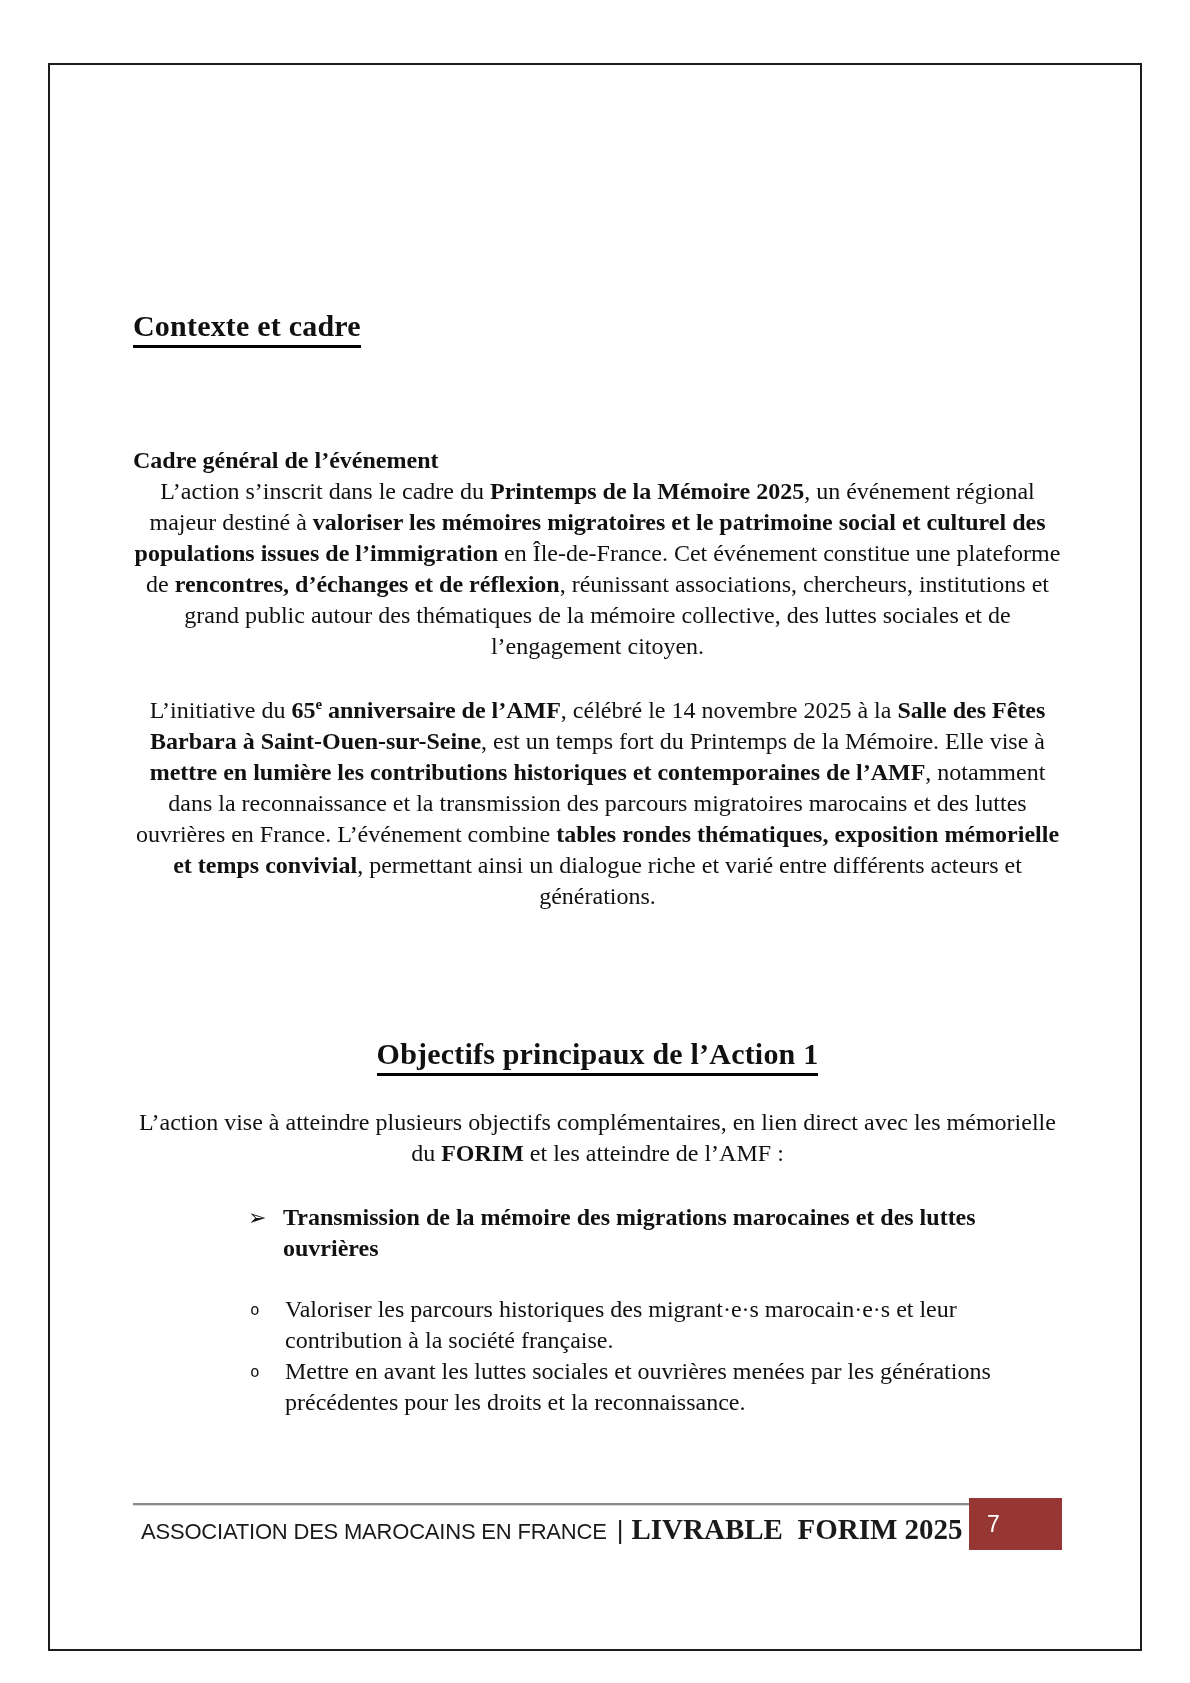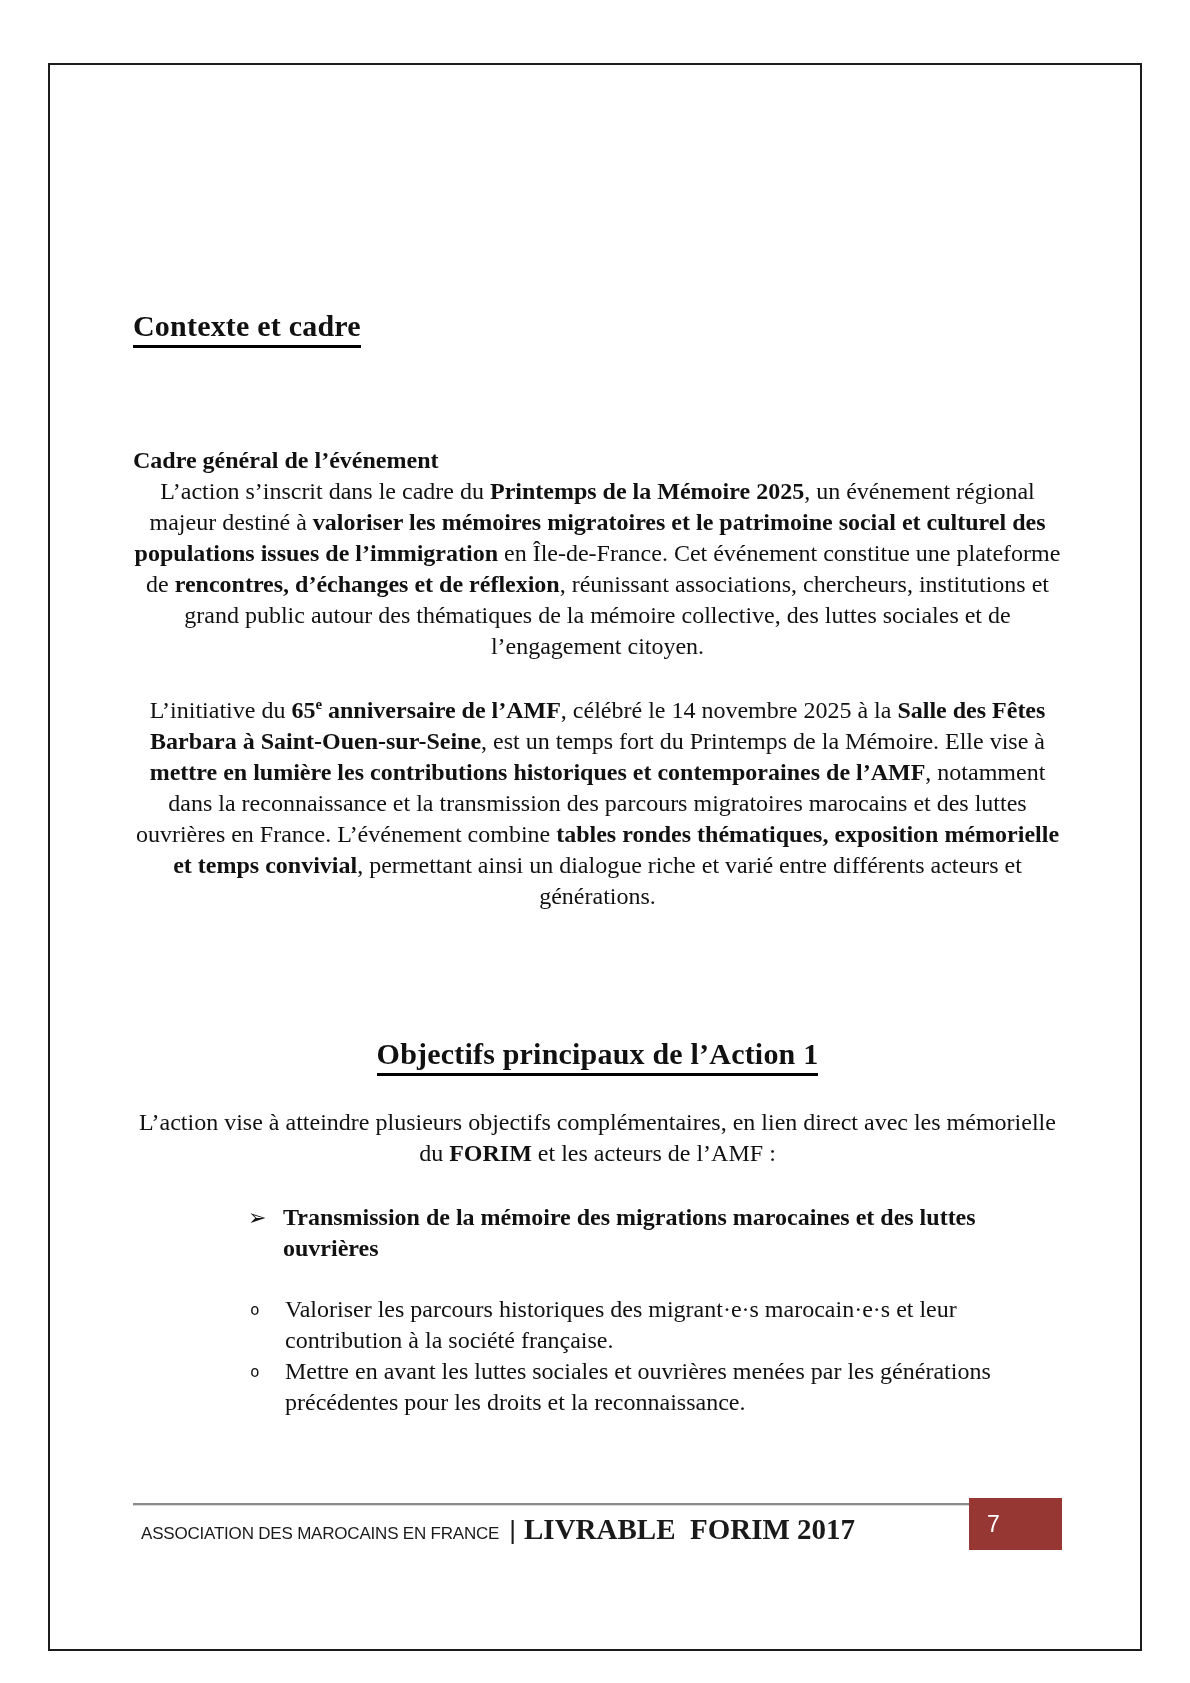--- a/index.html
+++ b/index.html
@@ -75,21 +75,21 @@
     border-bottom:1px solid #d9d9d9;
   }
   .footer-textrow {
     position:absolute; left:8px; top:10px;
     display:flex; align-items:baseline;
     white-space:pre;
     color:#1a1a1a;
   }
   .footer-org {
     font-family:"Liberation Sans", sans-serif;
-    font-size:17px; letter-spacing:-0.2px;
+    font-size:22px; letter-spacing:-0.2px;
   }
   .footer-sep {
     font-family:"Liberation Sans", sans-serif;
     font-size:26px; font-weight:300;
     padding:0 8px 0 10px;
   }
   .footer-label {
     font-family:"Liberation Serif", serif;
     font-size:29px; font-weight:700;
     white-space:pre;
@@ -119,21 +119,21 @@
     <div class="subheading">Cadre général de l’événement</div>
 
     <div class="para"><span>L’action s’inscrit dans le cadre du </span><span style="font-weight: 700;">Printemps de la Mémoire 2025</span><span>, un événement régional majeur destiné à </span><span style="font-weight: 700;">valoriser les mémoires migratoires et le patrimoine social et culturel des populations issues de l’immigration</span><span> en Île-de-France. Cet événement constitue une plateforme de </span><span style="font-weight: 700;">rencontres, d’échanges et de réflexion</span><span>, réunissant associations, chercheurs, institutions et grand public autour des thématiques de la mémoire collective, des luttes sociales et de l’engagement citoyen.</span></div>
 
     <div class="para p2"><span>L’initiative du </span><span style="font-weight: 700;">65</span><sup style="font-weight: 700;">e</sup><span style="font-weight: 700;"> anniversaire de l’AMF</span><span>, célébré le 14 novembre 2025 à la </span><span style="font-weight: 700;">Salle des Fêtes Barbara à Saint-Ouen-sur-Seine</span><span>, est un temps fort du Printemps de la Mémoire. Elle vise à </span><span style="font-weight: 700;">mettre en lumière les contributions historiques et contemporaines de l’AMF</span><span>, notamment dans la reconnaissance et la transmission des parcours migratoires marocains et des luttes ouvrières en France. L’événement combine </span><span style="font-weight: 700;">tables rondes thématiques, exposition mémorielle et temps convivial</span><span>, permettant ainsi un dialogue riche et varié entre différents acteurs et générations.</span></div>
 
     <div class="h2-wrap">
       <div class="h-title">Objectifs principaux de l’Action 1</div>
     </div>
 
-    <div class="para p3"><span>L’action vise à atteindre plusieurs objectifs complémentaires, en lien direct avec les mémorielle du </span><span style="font-weight: 700;">FORIM</span><span> et les acteurs de l’AMF :</span></div>
+    <div class="para p3"><span>L’action vise à atteindre plusieurs objectifs complémentaires, en lien direct avec les mémorielle du </span><span style="font-weight: 700;">FORIM</span><span> et les atteindre de l’AMF :</span></div>
 
     <div class="bullet-item">
       <span class="marker">➢</span>
       <span class="bullet-text"><span style="font-weight: 700;">Transmission de la mémoire des migrations marocaines et des luttes ouvrières</span></span>
     </div>
 
     <div class="sub-list">
       <div class="sub-item">
         <span class="marker">o</span>
         <span class="bullet-text"><span>Valoriser les parcours historiques des migrant·e·s marocain·e·s et leur contribution à la société française.</span></span>
@@ -144,19 +144,19 @@
       </div>
     </div>
 
   </div>
 
   <div class="footer">
     <div class="footer-line"></div>
     <div class="footer-textrow">
       <span class="footer-org">ASSOCIATION DES MAROCAINS EN FRANCE</span>
       <span class="footer-sep">|</span>
-      <span class="footer-label">LIVRABLE  FORIM 2017</span>
+      <span class="footer-label">LIVRABLE  FORIM 2025</span>
     </div>
     <div class="page-number-box">
       <span>7</span>
     </div>
   </div>
 </div>
 
 </body></html>

